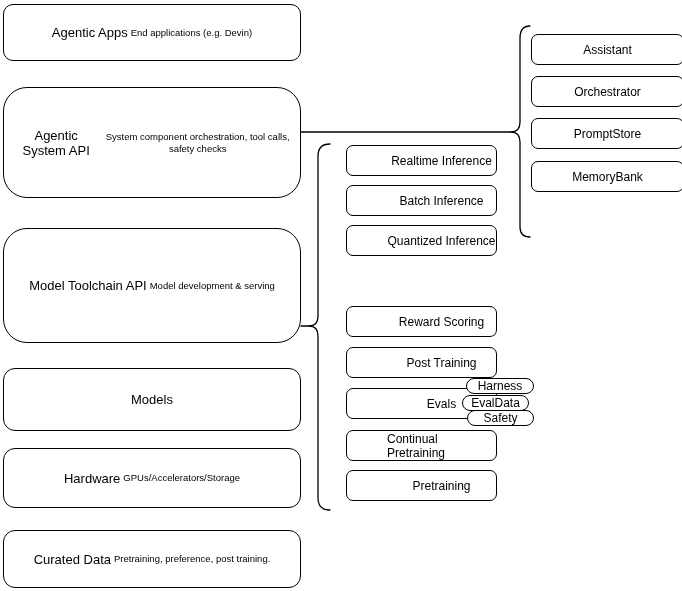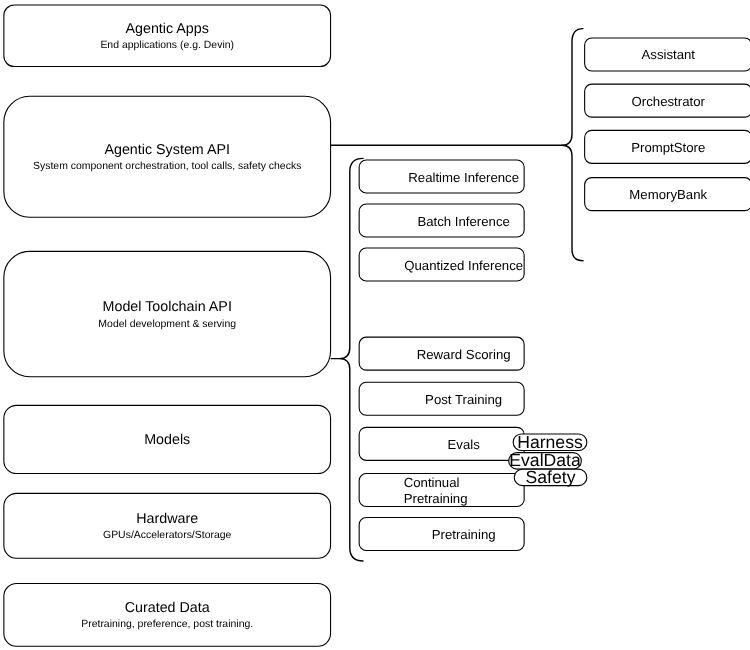--- a/index.html
+++ b/index.html
@@ -25,32 +25,31 @@
     stroke-linecap: round;
     stroke-linejoin: round;
   }
   .lbox {
     position: absolute;
     left: 3px;
     width: 298px;
     border: 1px solid #000000;
     background: #ffffff;
     display: flex;
-    flex-direction: column;
     justify-content: center;
     align-items: center;
     text-align: center;
     gap: 3px;
     padding: 0 8px;
   }
   .ltitle { font-size: 13px; line-height: 15px; }
   .lsub   { font-size: 9.5px; line-height: 12px; }
   .mbox {
     position: absolute;
-    left: 326px;
+    left: 346px;
     width: 151px;
     height: 31px;
     border: 1.2px solid #000000;
     border-radius: 7px;
     background: #ffffff;
     display: flex;
     justify-content: center;
     align-items: center;
     font-size: 12px;
     padding-left: 40px;
@@ -70,24 +69,23 @@
   }
   .pill {
     position: absolute;
     height: 16px;
     border: 1.4px solid #000000;
     border-radius: 8px;
     background: #ffffff;
     display: flex;
     justify-content: center;
     align-items: center;
-    font-size: 16px;
+    font-size: 12px;
     line-height: 13px;
     z-index: 3;
-    margin-top: 16px;
   }
 </style>
 </head>
 <body>
 
 <div class="canvas">
 
   <svg class="connectors" viewBox="0 0 682 591">
     <line x1="301" y1="132" x2="511" y2="132"></line>
     <path d="M 530 26 Q 520 26 520 38 L 520 122 Q 520 132 511 132 Q 520 132 520 142 L 520 227 Q 520 237 530 237"></path>

